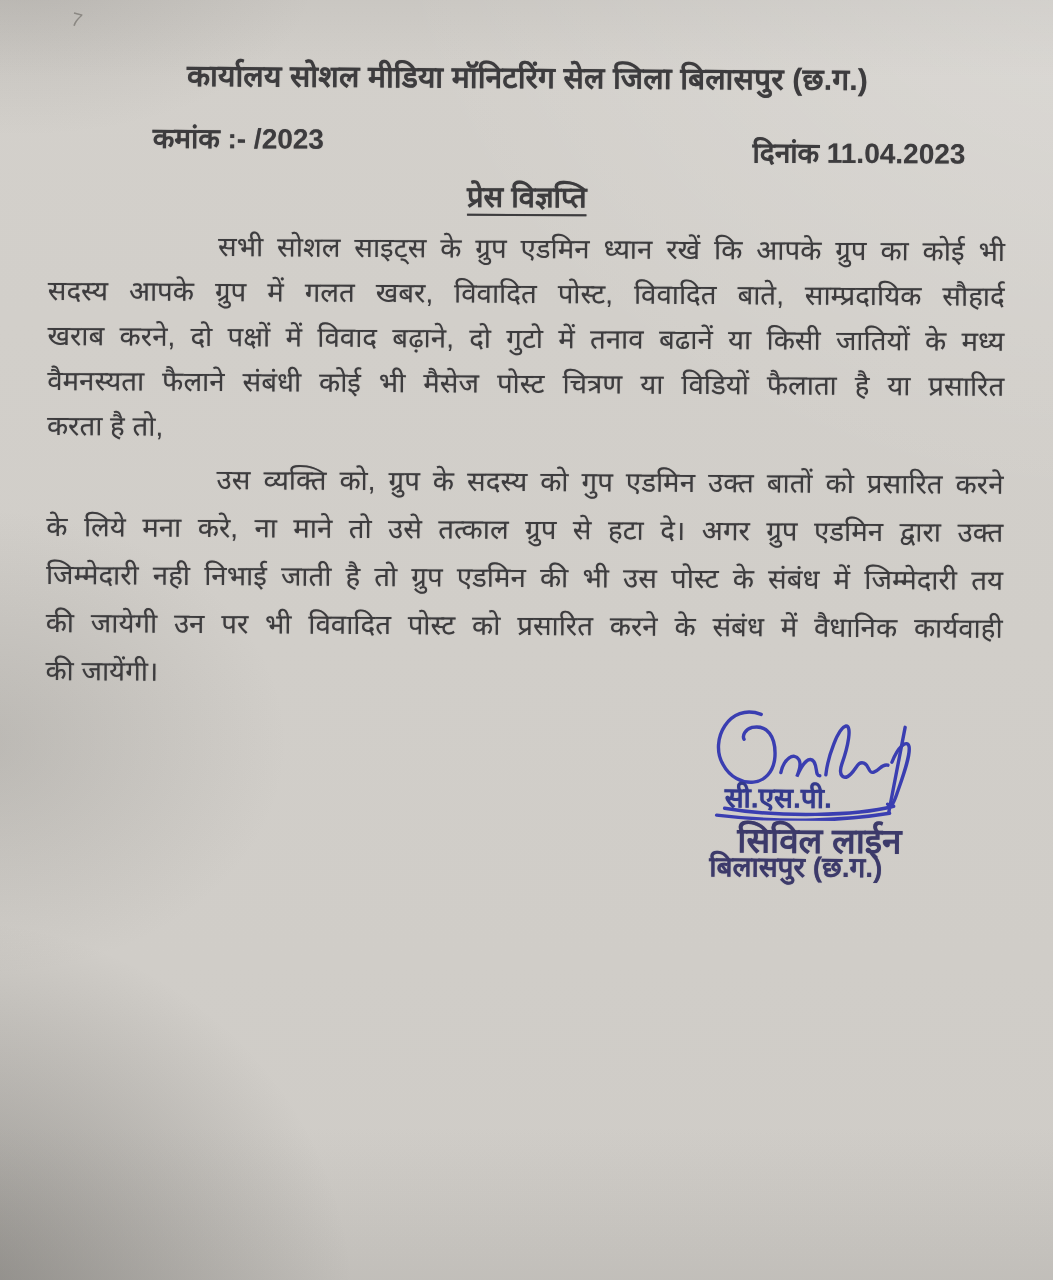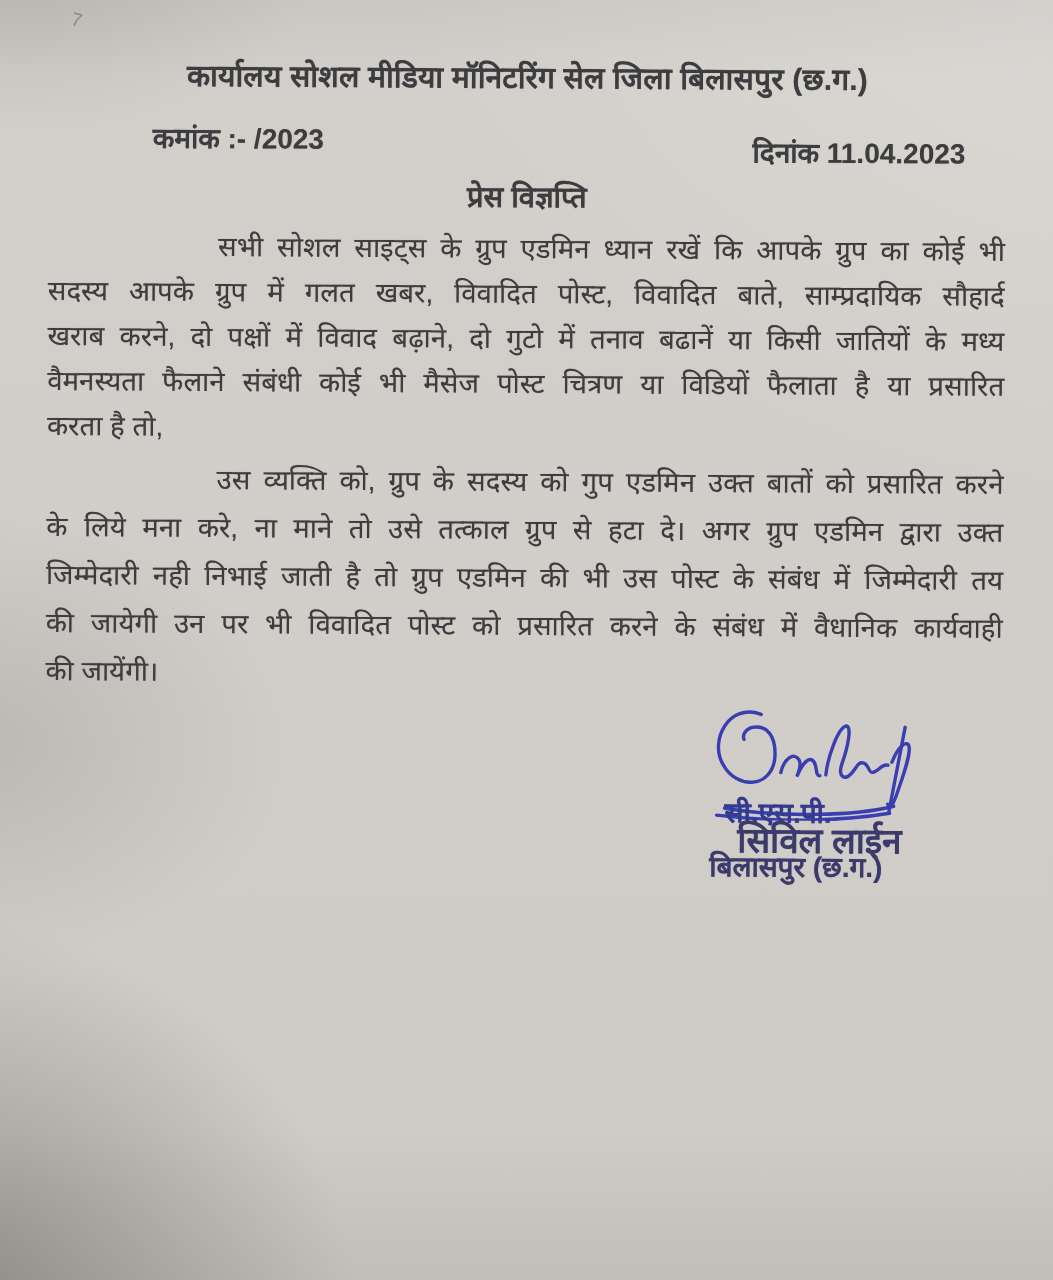--- a/index.html
+++ b/index.html
@@ -42,36 +42,36 @@
   .date-line{
     position:absolute;left:752px;top:131px;color:var(--ink);
     font-size:28px;font-weight:600;text-shadow:0 0 0.7px rgba(60,60,62,0.5);
   }
   .press-title{
     position:absolute;left:0;top:176px;width:100%;text-align:center;
     color:var(--ink);font-size:29px;font-weight:700;
     text-shadow:0 0 0.7px rgba(60,60,62,0.55);
   }
   .press-title .u{
-    text-decoration-thickness:2px;text-underline-offset:7px;
+    text-decoration:underline;text-decoration-thickness:2px;text-underline-offset:7px;
   }
   .para{
     position:absolute;left:48px;width:957px;color:var(--ink);
     font-size:27.5px;font-weight:500;letter-spacing:0.1px;
     text-shadow:0 0 0.8px rgba(60,60,62,0.45);
   }
   .para-1{top:226px;line-height:45px;}
   .para-2{top:458px;line-height:48px;}
   .para .line{text-align:justify;text-align-last:justify;}
   .para .line.first{text-indent:170px;}
   .para .line.last{text-align-last:left;}
   .sig-svg{position:absolute;left:700px;top:697px;width:220px;height:122px;}
   .sig-designation{
     position:absolute;left:728px;top:776px;color:var(--desig-blue);
-    font-size:28px;font-weight:700;text-shadow:0 0 0.8px rgba(52,58,140,0.6);margin-top:15px;
+    font-size:28px;font-weight:700;text-shadow:0 0 0.8px rgba(52,58,140,0.6);
   }
   .sig-office{
     position:absolute;left:741px;top:814px;color:var(--stamp-blue);
     font-size:35px;font-weight:700;text-shadow:0 0 0.7px rgba(60,58,106,0.5);
   }
   .sig-place{
     position:absolute;left:713px;top:845px;color:var(--stamp-blue);
     font-size:28px;font-weight:700;text-shadow:0 0 0.8px rgba(60,58,106,0.55);
   }
 </style>

